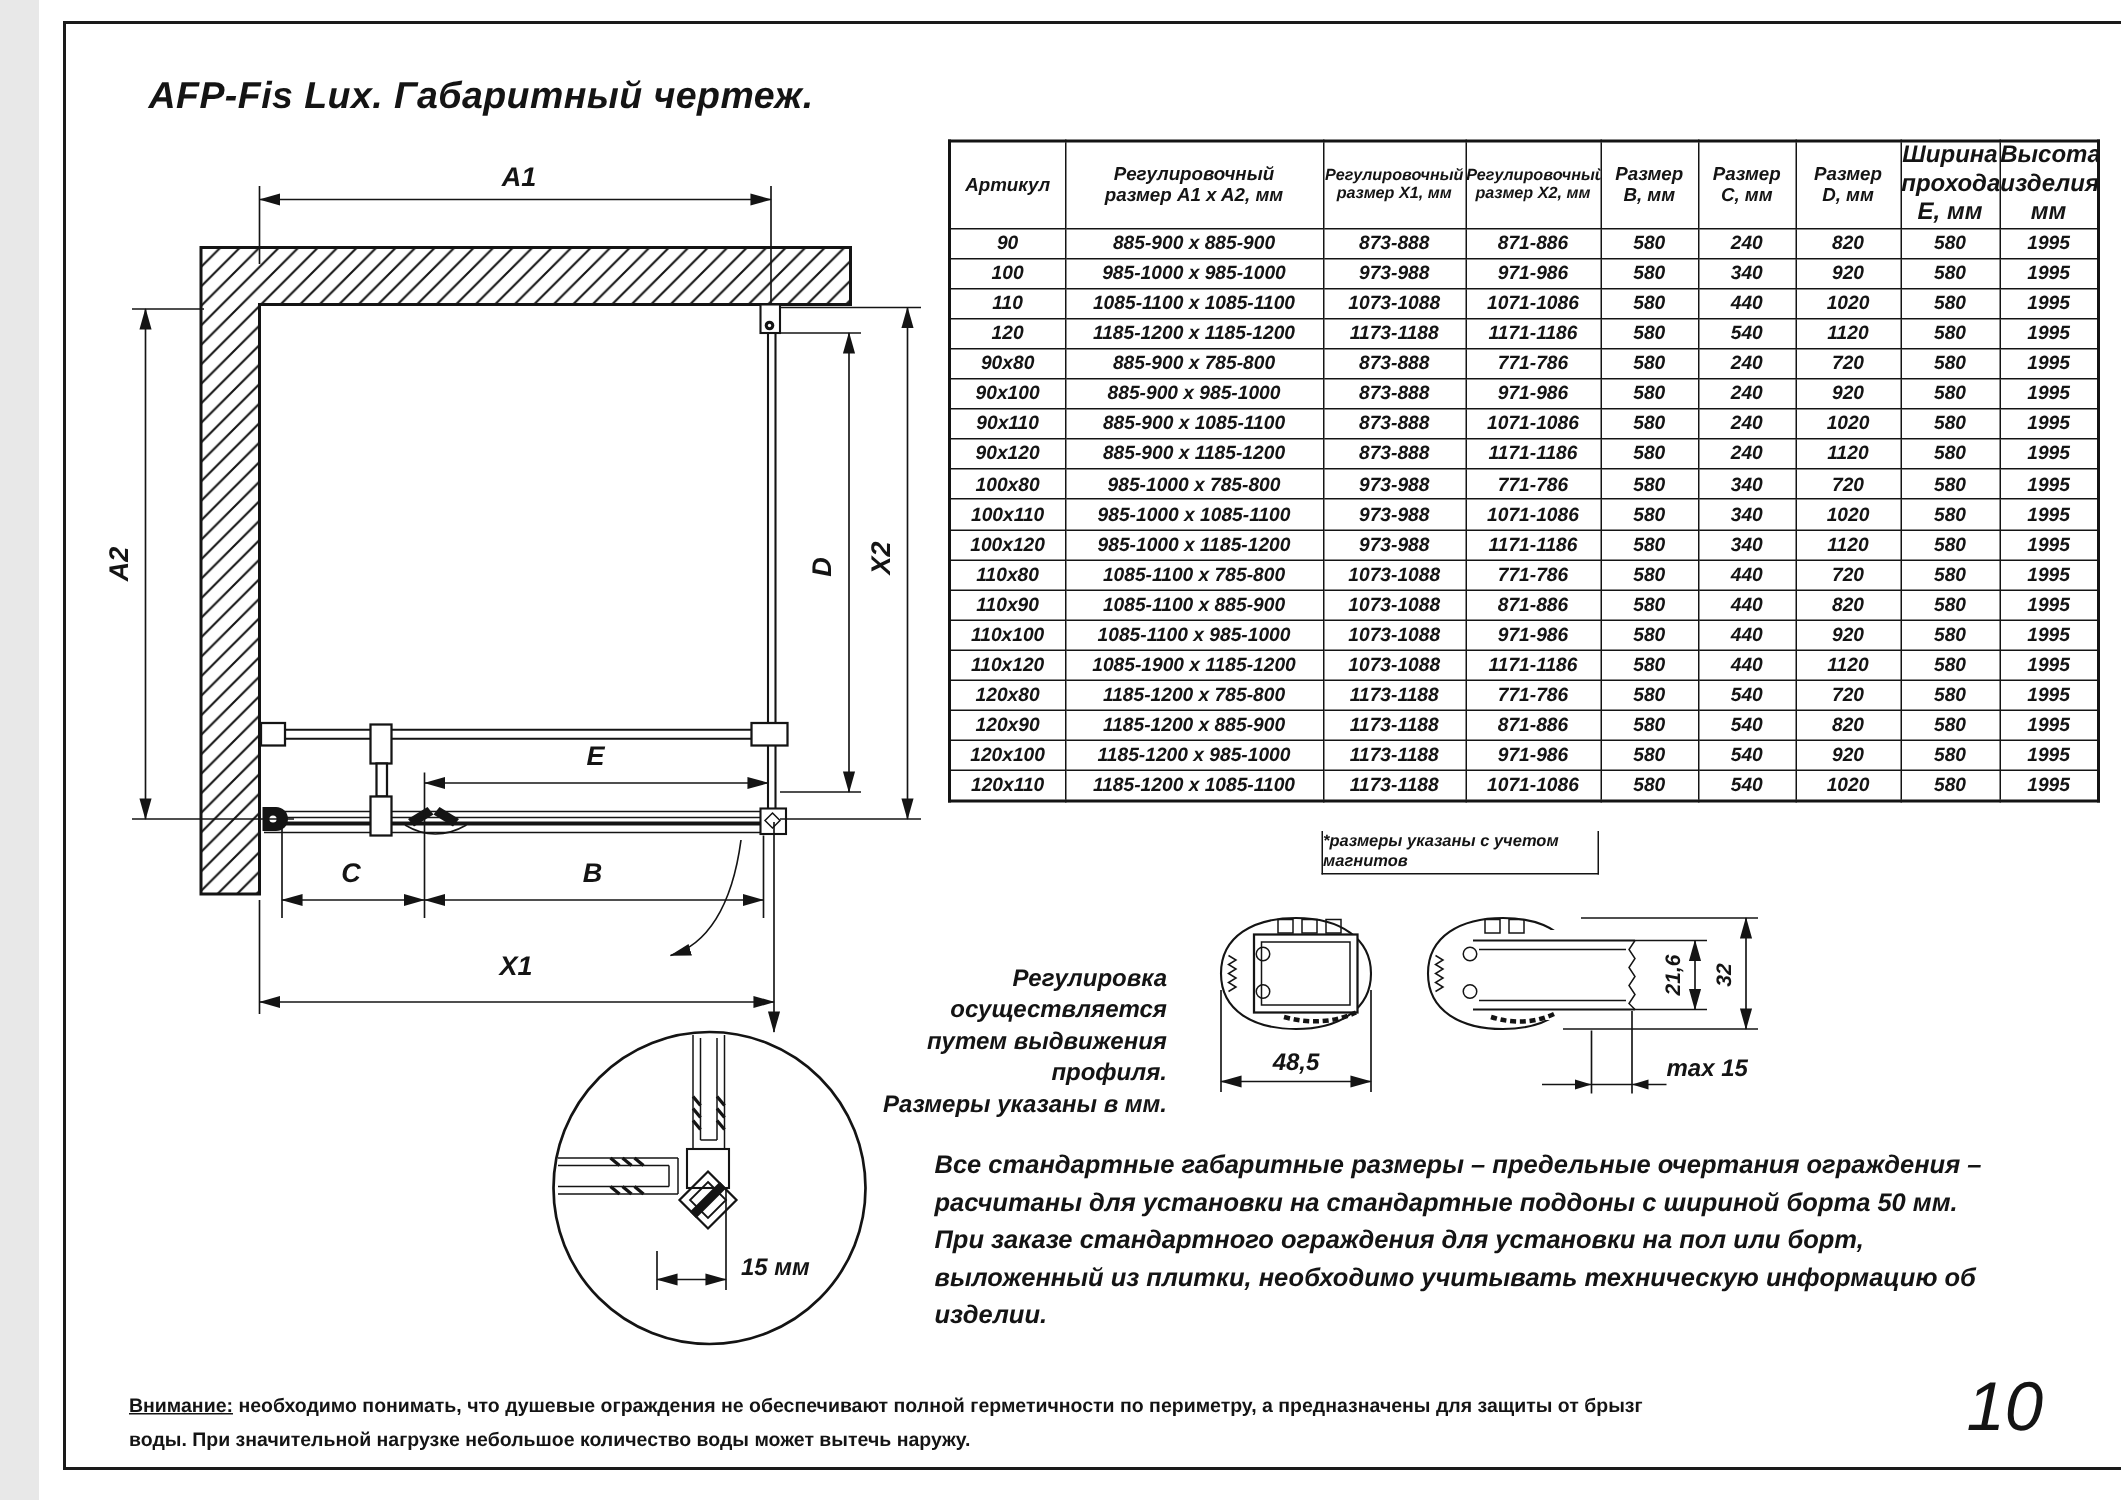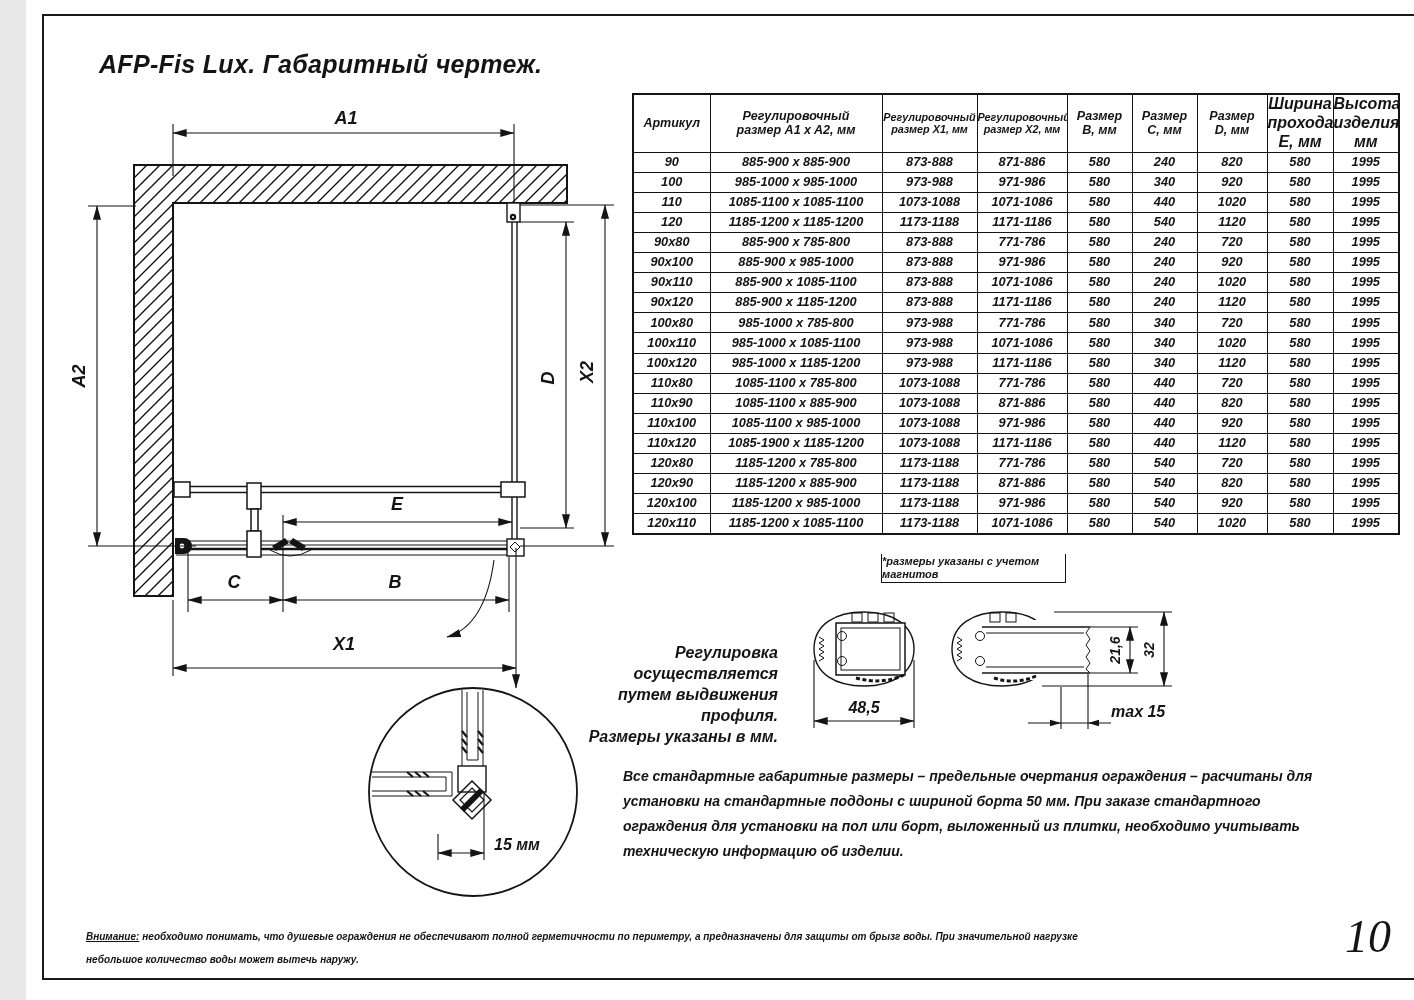--- a/index.html
+++ b/index.html
@@ -26,27 +26,27 @@
   table.spec th,table.spec td{border:1.5px solid #141414;padding:0;overflow:hidden;}
   table.spec thead th{height:45px;font-size:12.5px;line-height:1.18;white-space:pre-line;vertical-align:middle;}
   table.spec thead th.c2,table.spec thead th.c3{font-size:10.8px;}
   table.spec thead th.c7,table.spec thead th.c8{font-size:16px;}
   table.spec tbody td{height:19.1px;font-size:12.8px;line-height:1;vertical-align:middle;}
   .footnote{position:absolute;left:855px;top:554px;width:183px;height:27px;
         border:1.5px solid #141414;border-top:0;font-size:11px;font-weight:bold;font-style:italic;
         white-space:pre-line;line-height:13px;padding-top:1px;}
   .adjust-note{position:absolute;left:555px;top:642px;width:197px;text-align:right;
         font-size:16px;font-weight:bold;font-style:italic;line-height:21px;white-space:pre-line;}
-  .paragraph{position:absolute;left:597px;top:764px;width:716px;font-size:14px;
+  .paragraph{position:absolute;left:597px;top:764px;width:716px;font-size:17px;
         font-weight:bold;font-style:italic;line-height:25px;}
-  .warning{position:absolute;left:60px;top:926px;width:1020px;font-size:10px;
-        font-weight:bold;font-style:italic;line-height:22.5px;}
+  .warning{position:absolute;left:60px;top:926px;width:1020px;font-size:13px;
+        font-weight:bold;line-height:22.5px;}
   .warning .wlabel{text-decoration:underline;}
-  .pagenum{position:absolute;left:1285px;top:910px;width:80px;text-align:right;
-        font-size:46px;font-style:italic;font-family:Liberation Serif, serif;}
+  .pagenum{position:absolute;left:1285px;top:910px;width:80px;text-align:left;
+        font-size:46px;font-style:italic;}
 </style>
 </head>
 <body>
 
 <div class="page">
   <div class="page-border"></div>
 
   <div class="title">AFP-Fis Lux. Габаритный чертеж.</div>
 
   <svg class="draw" viewBox="0 0 1414 1000" xmlns="http://www.w3.org/2000/svg">

